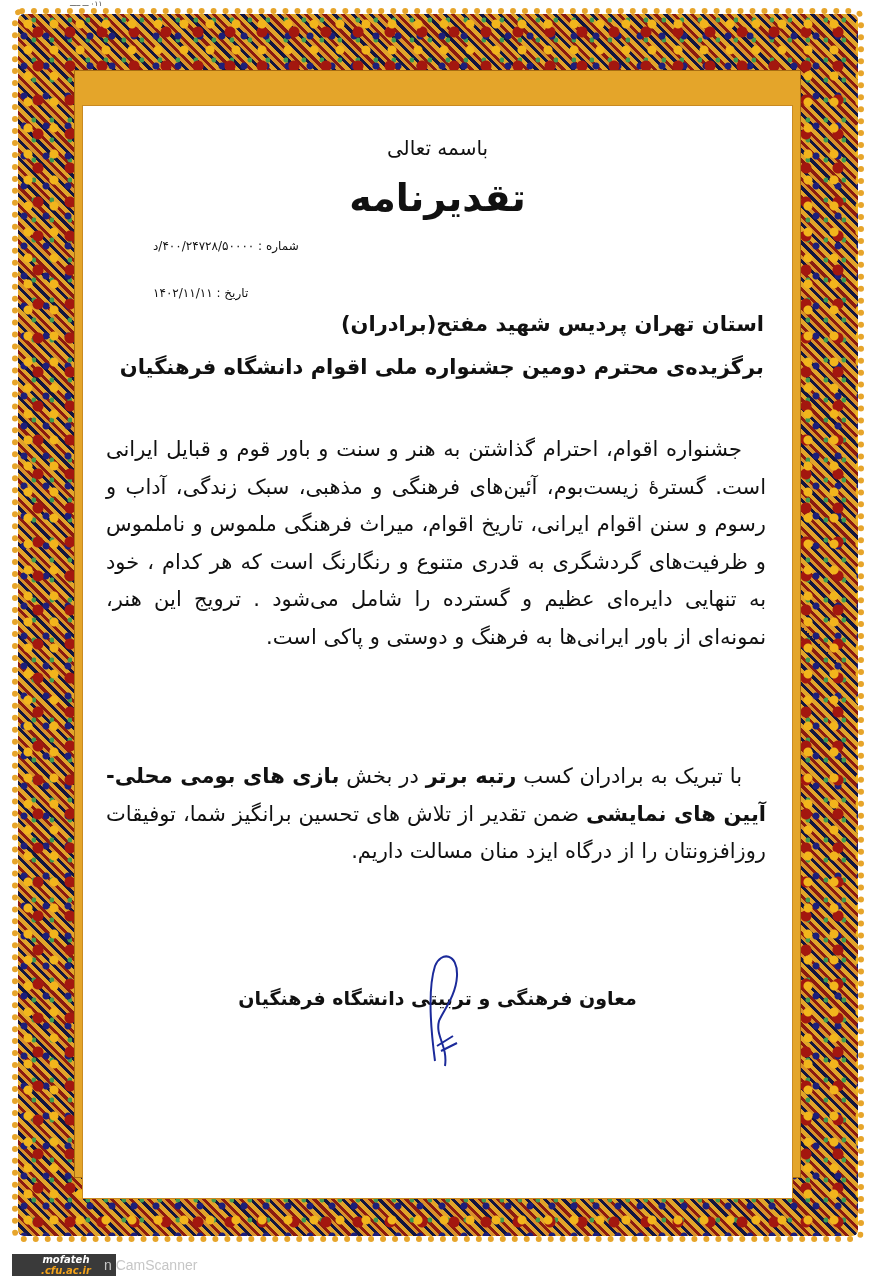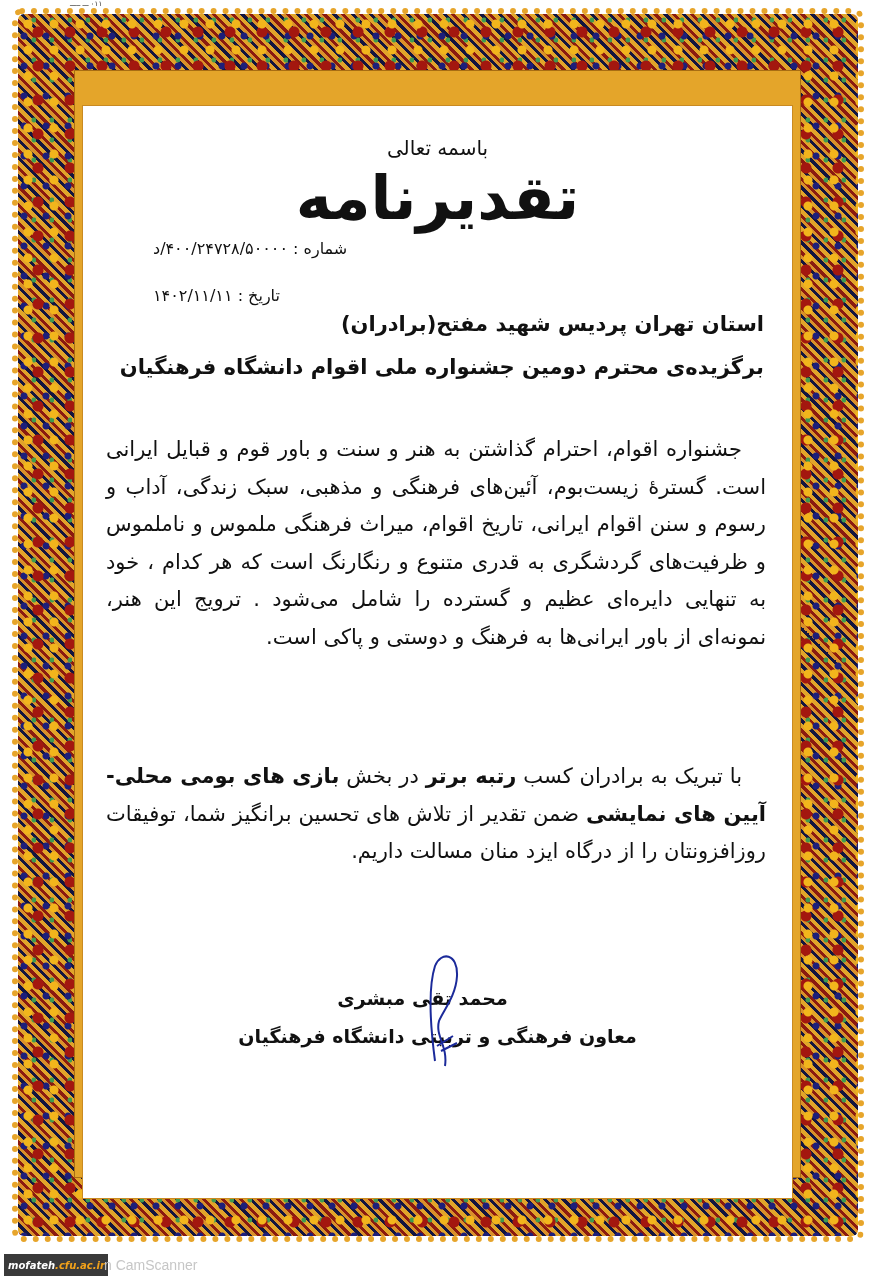--- a/index.html
+++ b/index.html
@@ -41,23 +41,23 @@
   .content {
     position: absolute; left: 0; top: 0; width: 100%; height: 100%;
     direction: rtl; color: #111;
   }
   .basmala {
     position: absolute; top: 30px; left: 0; width: 100%;
     text-align: center; font-size: 20px;
   }
   .title {
     position: absolute; top: 62px; left: 0; width: 100%;
-    text-align: center; font-size: 61px; font-weight: bold; line-height: 60px;
+    text-align: center; font-size: 38px; font-weight: bold; line-height: 60px;
   }
-  .meta { position: absolute; left: 70px; font-size: 16px; direction: rtl; text-align: center; white-space: nowrap; }
+  .meta { position: absolute; left: 70px; font-size: 12px; direction: rtl; text-align: center; white-space: nowrap; }
   .meta.num { top: 133px; }
   .meta.date { top: 180px; }
   .recipient {
     position: absolute; right: 28px; font-size: 21px; font-weight: bold; white-space: nowrap;
   }
   .recipient.l1 { top: 206px; }
   .recipient.l2 { top: 249px; }
   .para {
     position: absolute; right: 26px; width: 660px; font-size: 21px;
     line-height: 37.5px; text-align: justify; text-align-last: right;
@@ -67,23 +67,23 @@
   .para.p2 { top: 652px; }
   .para.p2 .indent { display: inline-block; width: 24px; }
   .b { font-weight: bold; }
   .signature-block {
     position: absolute; top: 873px; left: 0; width: 100%; text-align: center;
     font-size: 19px; font-weight: bold; line-height: 38px;
   }
   .signature-block .name { margin-right: 30px; }
   .sig-svg { position: absolute; left: 330px; top: 845px; width: 60px; height: 130px; }
   .watermark {
-    position: absolute; left: 4px; top: 1254px; height: 22px; width: 100px;
+    position: absolute; left: 12px; top: 1254px; height: 22px; width: 100px;
     background: #3a3a3a; display: flex; align-items: center; padding-left: 4px;
-    font-family: "DejaVu Sans", sans-serif; font-size: 10px; font-weight: bold; font-style: italic;
+    font-family: "DejaVu Sans", sans-serif; font-size: 10px; font-weight: bold; font-style: italic; flex-direction: column;
   }
   .wm-a { color: #ffffff; }
   .wm-b { color: #f3a21a; }
   .camscanner {
     position: absolute; left: 104px; top: 1257px; font-size: 14px; color: #c6c6c6;
     font-family: "Liberation Sans", sans-serif;
   }
 </style>
 </head>
 <body>
@@ -108,21 +108,20 @@
     </div>
 
     <div class="recipient l2">برگزیده‌ی محترم دومین جشنواره  ملی اقوام دانشگاه فرهنگیان</div>
     <div class="recipient l1">استان  تهران  پردیس  شهید مفتح(برادران)</div>
 
     <div class="para p1"><span class="indent"></span><span>جشنواره اقوام، احترام گذاشتن به هنر و سنت و باور قوم و قبایل ایرانی است. گسترهٔ زیست‌بوم، آئین‌های فرهنگی و مذهبی، سبک  زندگی، آداب و رسوم و سنن اقوام ایرانی، تاریخ اقوام، میراث فرهنگی ملموس و ناملموس و ظرفیت‌های گردشگری به قدری متنوع و رنگارنگ است که  هر  کدام ، خود به  تنهایی  دایره‌ای عظیم  و گسترده  را  شامل می‌شود . ترویج  این  هنر، نمونه‌ای از باور ایرانی‌ها به فرهنگ و دوستی و پاکی است.</span></div>
 
     <div class="para p2"><span class="indent"></span><span>با تبریک به برادران کسب </span><span class="b">رتبه برتر</span><span> در بخش  </span><span class="b">بازی های بومی محلی-آیین های نمایشی</span><span> ضمن تقدیر از تلاش های تحسین برانگیز شما، توفیقات روزافزونتان  را از درگاه  ایزد منان مسالت داریم.</span></div>
 
     <div class="signature-block">
-      <div class="name">محمد تقی مبشری</div>
       <div>معاون فرهنگی و تربیتی دانشگاه فرهنگیان</div>
     </div>
 
     <svg class="sig-svg" viewBox="0 0 60 130">
       <path d="M22 110 C 18 80, 14 40, 22 15 C 28 0, 45 2, 44 25 C 43 45, 30 60, 26 70 C 22 85, 35 95, 32 115 M24 95 L 40 85 M28 100 L 44 92" fill="none" stroke="#1b2a9a" stroke-width="2"></path>
     </svg>
   </div>
 </div>
 
 <div class="watermark">

